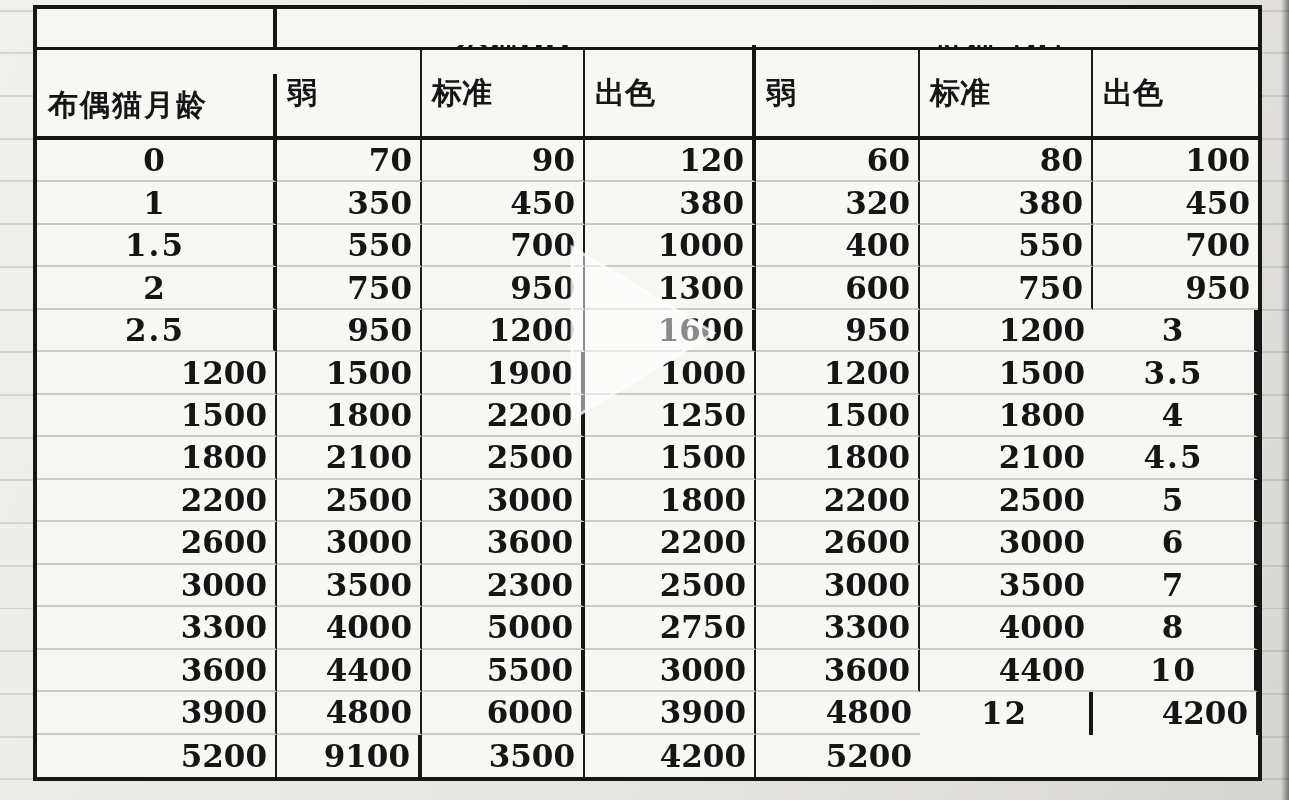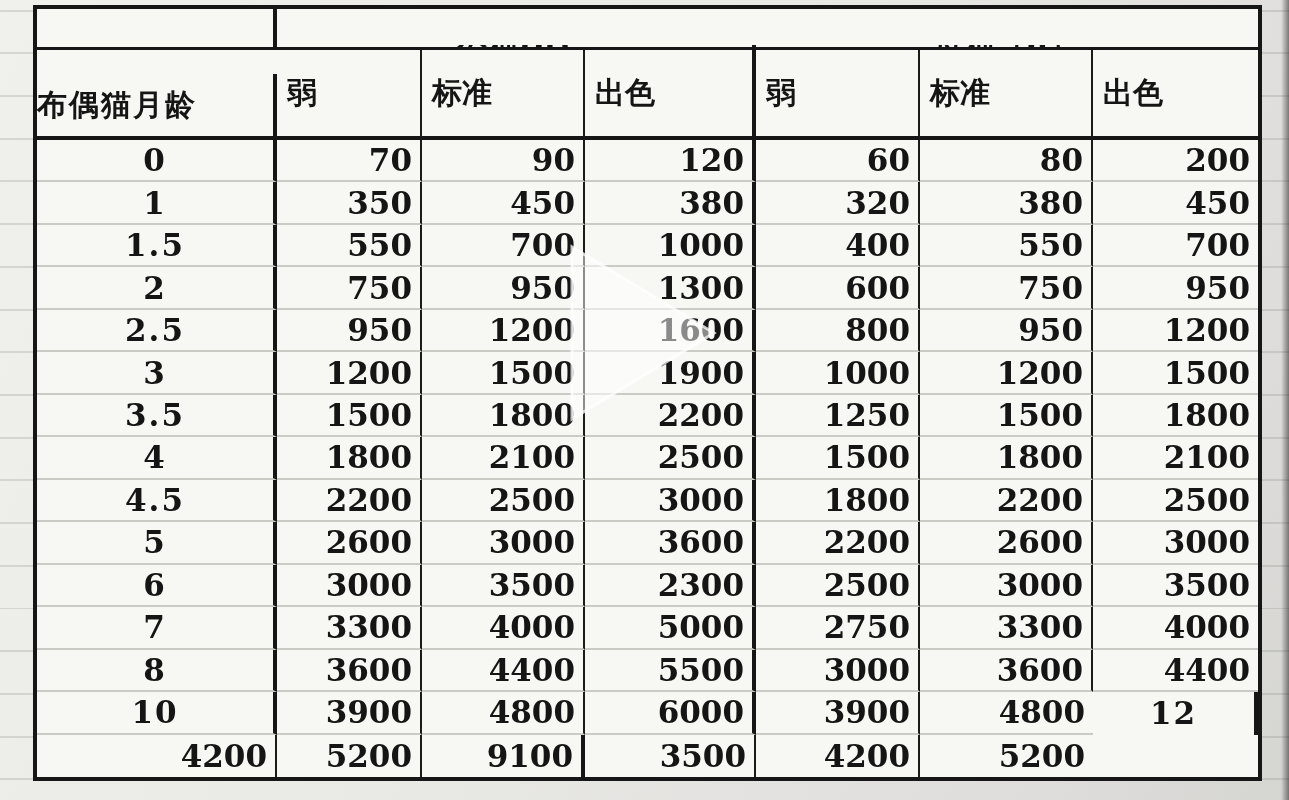--- a/index.html
+++ b/index.html
@@ -45,21 +45,21 @@
     white-space:nowrap; overflow:hidden;
   }
   .span3 { grid-column: span 3; }
   .bR2 { border-right:2px solid #1b1b1b; }
   .bR4 { border-right:4px solid #161616; }
   .hdrB  { border-bottom:3px solid #161616; }
   .hdr2B { border-bottom:4px solid #161616; }
   .rowB  { border-bottom:2px solid rgba(148,148,142,0.45); }
 
   .c-section { justify-content:center; font-size:30px; letter-spacing:1px;margin-top:36px; }
-  .c-rowhdr  { font-size:30px; letter-spacing:2px;margin-top:24px; }
+  .c-rowhdr  { padding-left:11px; font-size:30px; letter-spacing:2px;margin-top:24px; }
   .c-sub     { padding-left:10px; font-size:30px; }
   .c-age     { justify-content:center; font-size:31px; letter-spacing:2px; }
   .c-num     { justify-content:flex-end; padding-right:8px; font-size:31px; }
 
   .watermark {
     position:absolute; left:0; top:0; width:1289px; height:800px;
     pointer-events:none;
   }
 </style>
 </head>
@@ -80,21 +80,21 @@
     <div class="cell c-sub bR2 hdr2B">弱</div>
     <div class="cell c-sub bR2 hdr2B">标准</div>
     <div class="cell c-sub hdr2B">出色</div>
 
   <div class="cell c-age bR4 rowB">0</div>
       <div class="cell c-num bR2 rowB">70</div>
       <div class="cell c-num bR2 rowB">90</div>
       <div class="cell c-num bR4 rowB">120</div>
       <div class="cell c-num bR2 rowB">60</div>
       <div class="cell c-num bR2 rowB">80</div>
-      <div class="cell c-num rowB">200</div>
+      <div class="cell c-num rowB">100</div>
       <div class="cell c-age bR4 rowB">1</div>
       <div class="cell c-num bR2 rowB">350</div>
       <div class="cell c-num bR2 rowB">450</div>
       <div class="cell c-num bR4 rowB">380</div>
       <div class="cell c-num bR2 rowB">320</div>
       <div class="cell c-num bR2 rowB">380</div>
       <div class="cell c-num rowB">450</div>
       <div class="cell c-age bR4 rowB">1.5</div>
       <div class="cell c-num bR2 rowB">550</div>
       <div class="cell c-num bR2 rowB">700</div>
@@ -106,21 +106,20 @@
       <div class="cell c-num bR2 rowB">750</div>
       <div class="cell c-num bR2 rowB">950</div>
       <div class="cell c-num bR4 rowB">1300</div>
       <div class="cell c-num bR2 rowB">600</div>
       <div class="cell c-num bR2 rowB">750</div>
       <div class="cell c-num rowB">950</div>
       <div class="cell c-age bR4 rowB">2.5</div>
       <div class="cell c-num bR2 rowB">950</div>
       <div class="cell c-num bR2 rowB">1200</div>
       <div class="cell c-num bR4 rowB">1600</div>
-      <div class="cell c-num bR2 rowB">800</div>
       <div class="cell c-num bR2 rowB">950</div>
       <div class="cell c-num rowB">1200</div>
       <div class="cell c-age bR4 rowB">3</div>
       <div class="cell c-num bR2 rowB">1200</div>
       <div class="cell c-num bR2 rowB">1500</div>
       <div class="cell c-num bR4 rowB">1900</div>
       <div class="cell c-num bR2 rowB">1000</div>
       <div class="cell c-num bR2 rowB">1200</div>
       <div class="cell c-num rowB">1500</div>
       <div class="cell c-age bR4 rowB">3.5</div>

